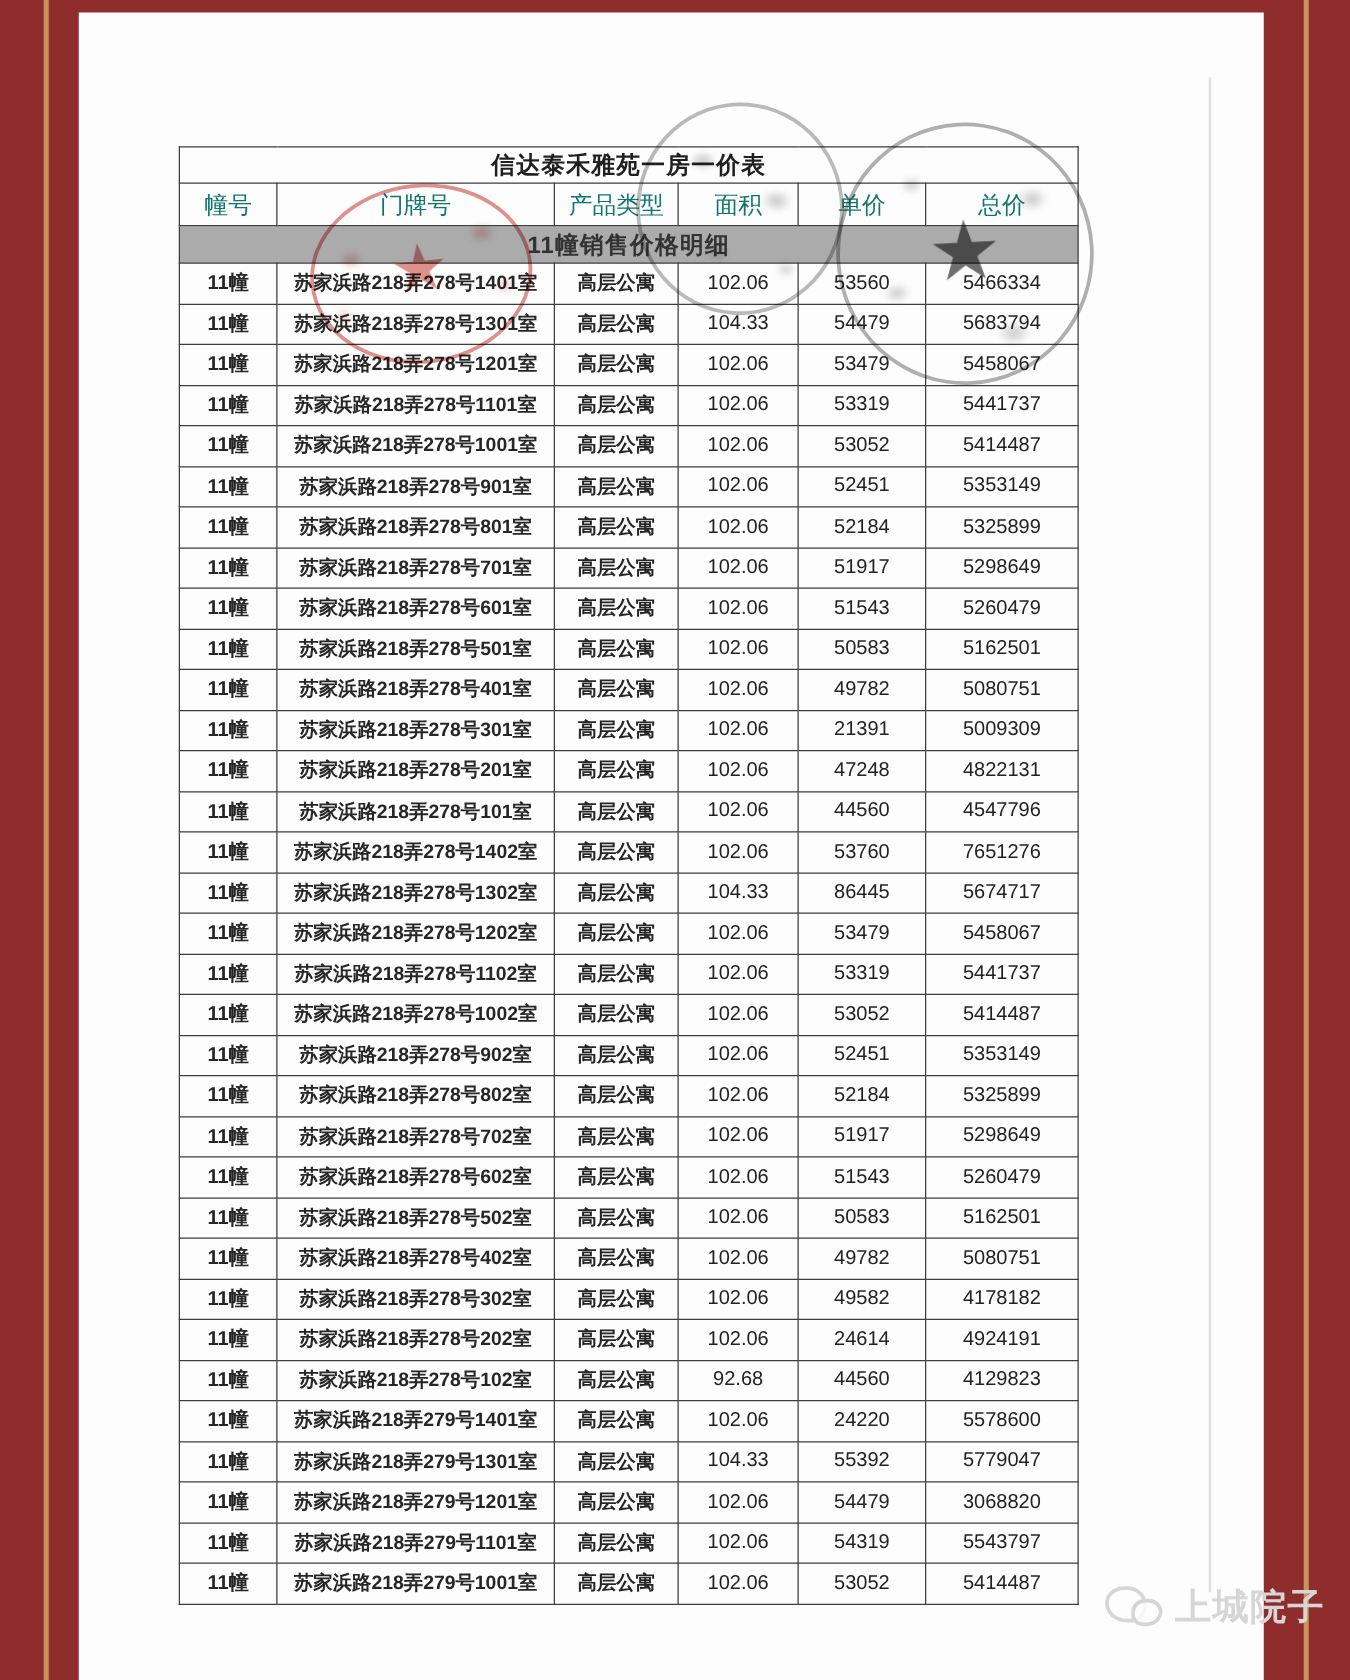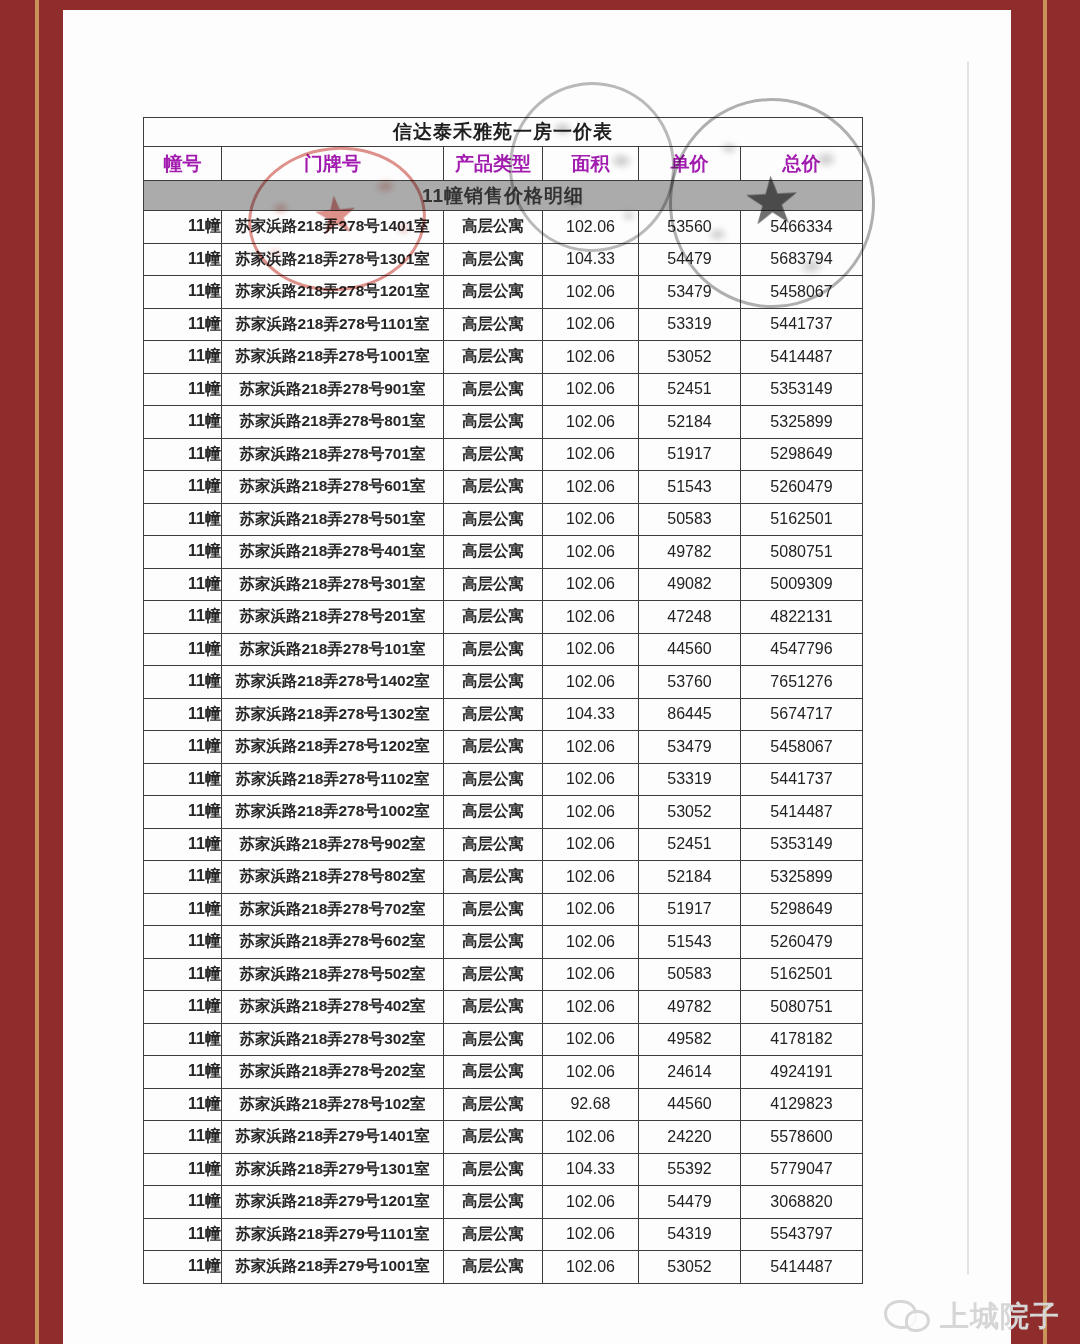--- a/index.html
+++ b/index.html
@@ -22,27 +22,27 @@
   .table-wrap{position:absolute;left:80px;top:107px;width:719px;}
   table.price-table{
     border-collapse:collapse;table-layout:fixed;width:719px;
     color:#262626;
   }
   table.price-table th,table.price-table td{
     border:1.6px solid #3d3d3d;text-align:center;vertical-align:middle;
     padding:0;overflow:hidden;white-space:nowrap;
   }
   tr.title-row th{height:28px;font-size:19px;font-weight:700;letter-spacing:1px;color:#1f1f1f;}
-  tr.header-row th{height:33px;font-size:19px;font-weight:700;color:#a21caf;}
+  tr.header-row th{height:33px;font-size:19px;font-weight:400;color:#0f766e;}
   tr.section-row th{
     height:29px;font-size:19px;font-weight:700;color:#333;
     background:var(--band,#ababab);letter-spacing:1px;
   }
   tbody td{height:31.5px;font-size:16px;font-weight:500;}
-  tbody td.c-building{font-weight:600;font-size:16px;text-align:right;}
+  tbody td.c-building{font-weight:600;font-size:16px;}
   tbody td.c-address{font-weight:600;font-size:15.5px;}
   tbody td.c-type{font-weight:600;font-size:15.5px;text-align:center;}
   tbody td.c-num{font-size:16px;color:#222;}
 
   
   .seal{position:absolute;border-radius:50%;pointer-events:none;mix-blend-mode:multiply;z-index:6;}
   .seal .blobs{position:absolute;inset:0;border-radius:50%;filter:blur(2px);}
   .seal-red{
     left:185px;top:137px;width:172px;height:138px;
     border:3.5px solid rgba(198,55,45,.55);
@@ -85,21 +85,21 @@
   }
   .seal-gray-big .star{
     position:absolute;left:50%;top:50%;transform:translate(-50%,-54%);
     font-size:66px;line-height:1;color:rgba(72,72,72,.78);filter:blur(.5px);
   }
 
   
   .watermark{
     position:absolute;left:884px;top:1266px;z-index:9;
     display:flex;align-items:center;gap:10px;
-    color:#d6d6d6;font-size:29px;font-weight:700;letter-spacing:1px;margin-top:31px;
+    color:#d6d6d6;font-size:29px;font-weight:700;letter-spacing:1px;
   }
   .wx-icon{position:relative;width:46px;height:40px;flex:0 0 auto;}
   .wx-icon .bubble-big{
     position:absolute;left:0;top:3px;width:27px;height:23px;
     border:3px solid #d6d6d6;border-radius:48% 48% 42% 55%;
   }
   .wx-icon .bubble-small{
     position:absolute;left:21px;top:13px;width:19px;height:16px;
     border:3px solid #d6d6d6;border-radius:50% 50% 58% 42%;
     background:rgba(253,253,253,.85);
@@ -226,21 +226,21 @@
             <td class="c-type">高层公寓</td>
             <td class="c-num">102.06</td>
             <td class="c-num">49782</td>
             <td class="c-num">5080751</td>
           </tr>
           <tr>
             <td class="c-building">11幢</td>
             <td class="c-address">苏家浜路218弄278号301室</td>
             <td class="c-type">高层公寓</td>
             <td class="c-num">102.06</td>
-            <td class="c-num">49082</td>
+            <td class="c-num">21391</td>
             <td class="c-num">5009309</td>
           </tr>
           <tr>
             <td class="c-building">11幢</td>
             <td class="c-address">苏家浜路218弄278号201室</td>
             <td class="c-type">高层公寓</td>
             <td class="c-num">102.06</td>
             <td class="c-num">47248</td>
             <td class="c-num">4822131</td>
           </tr>

